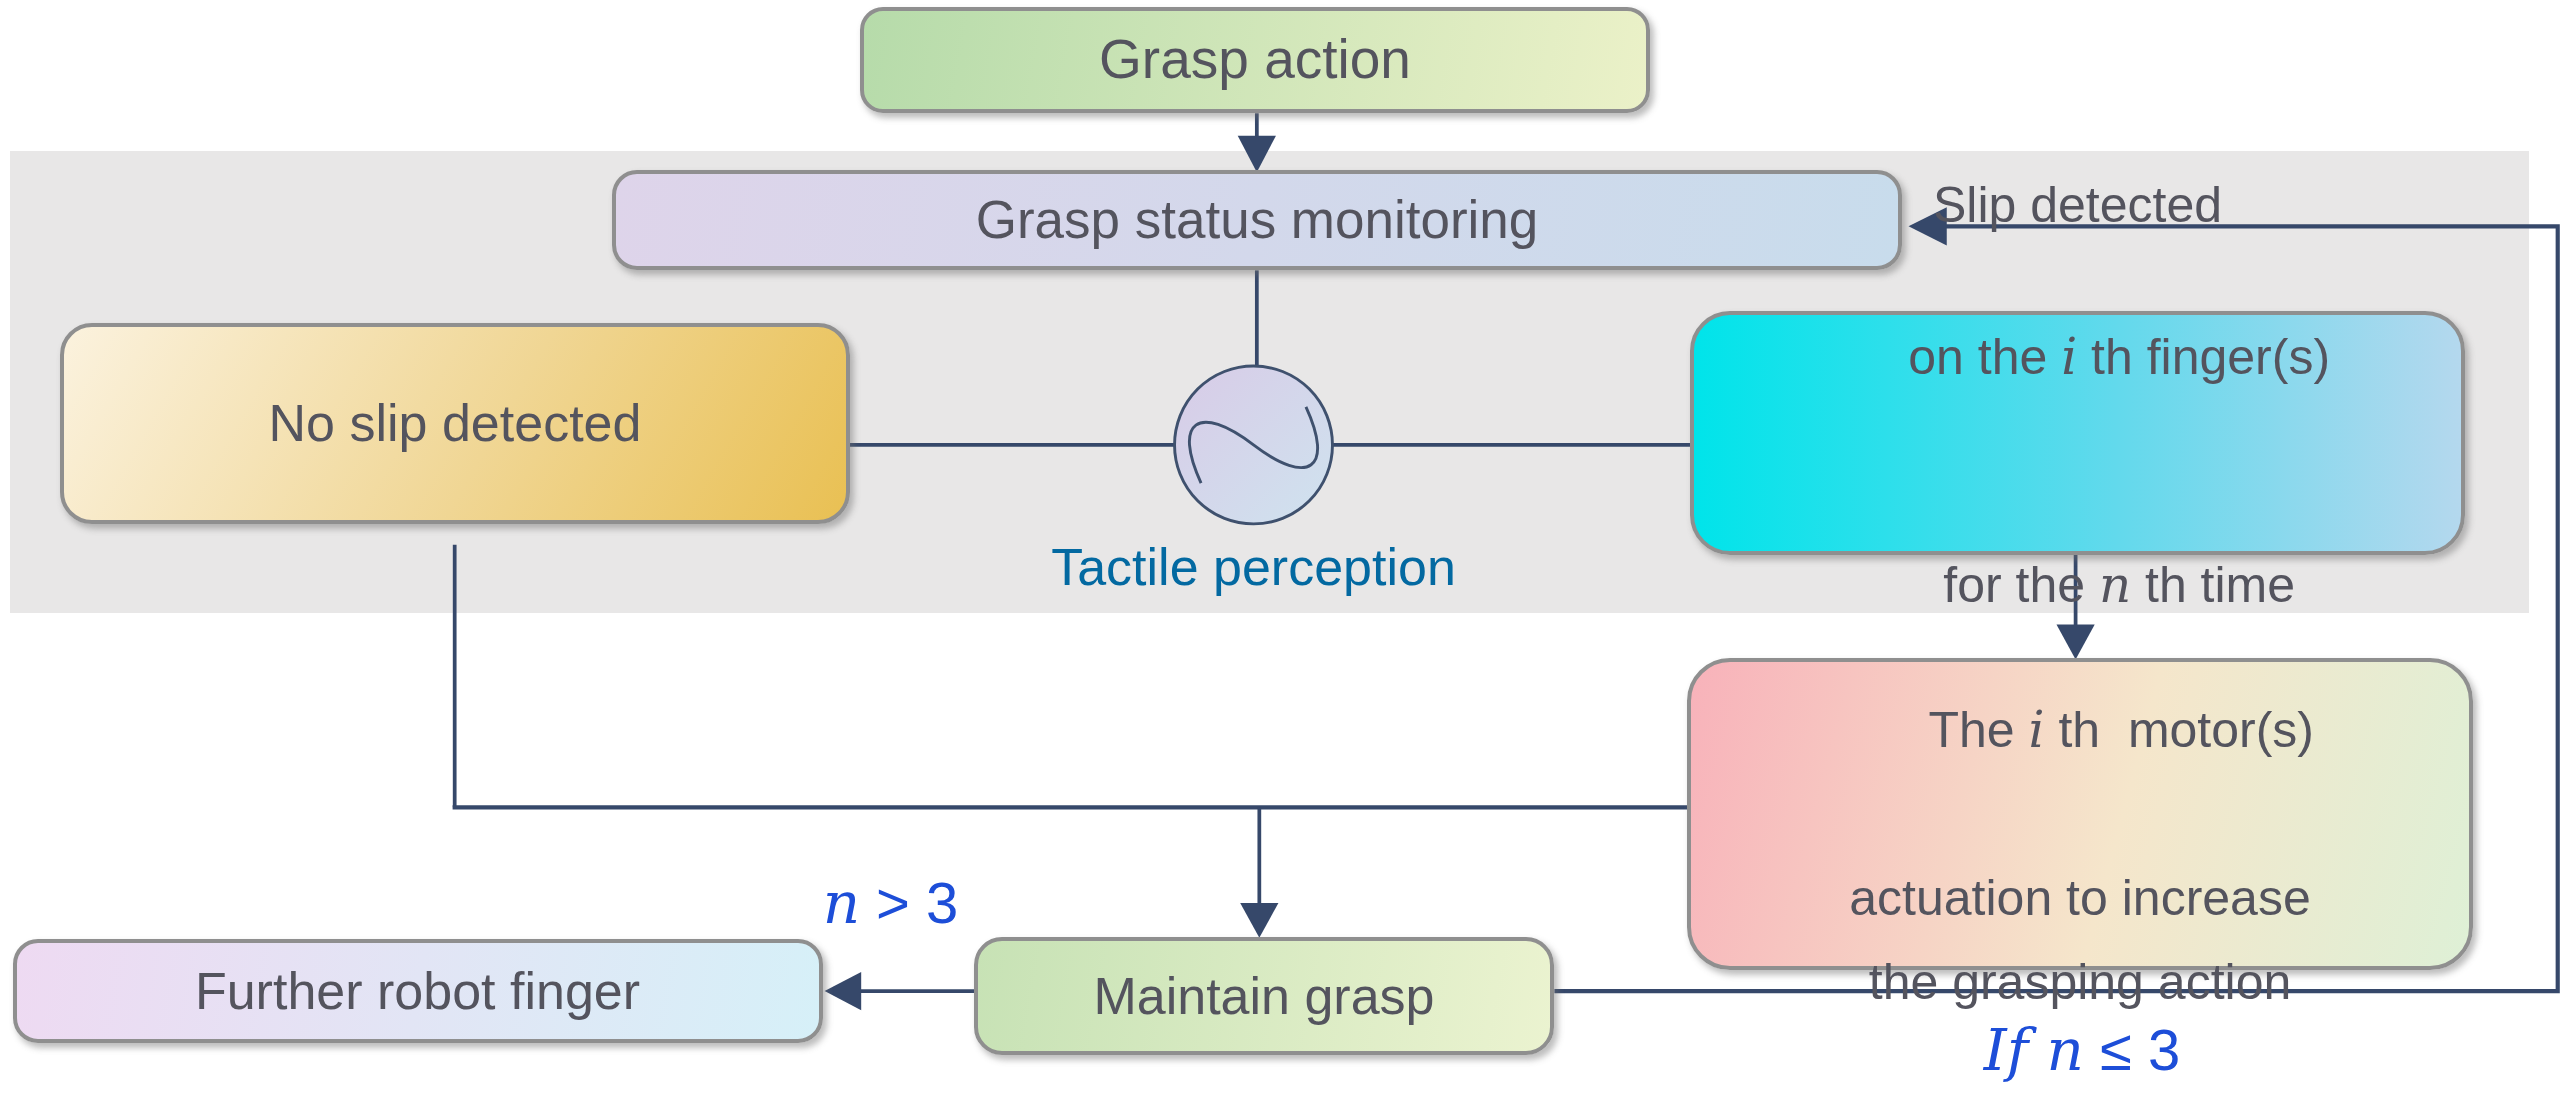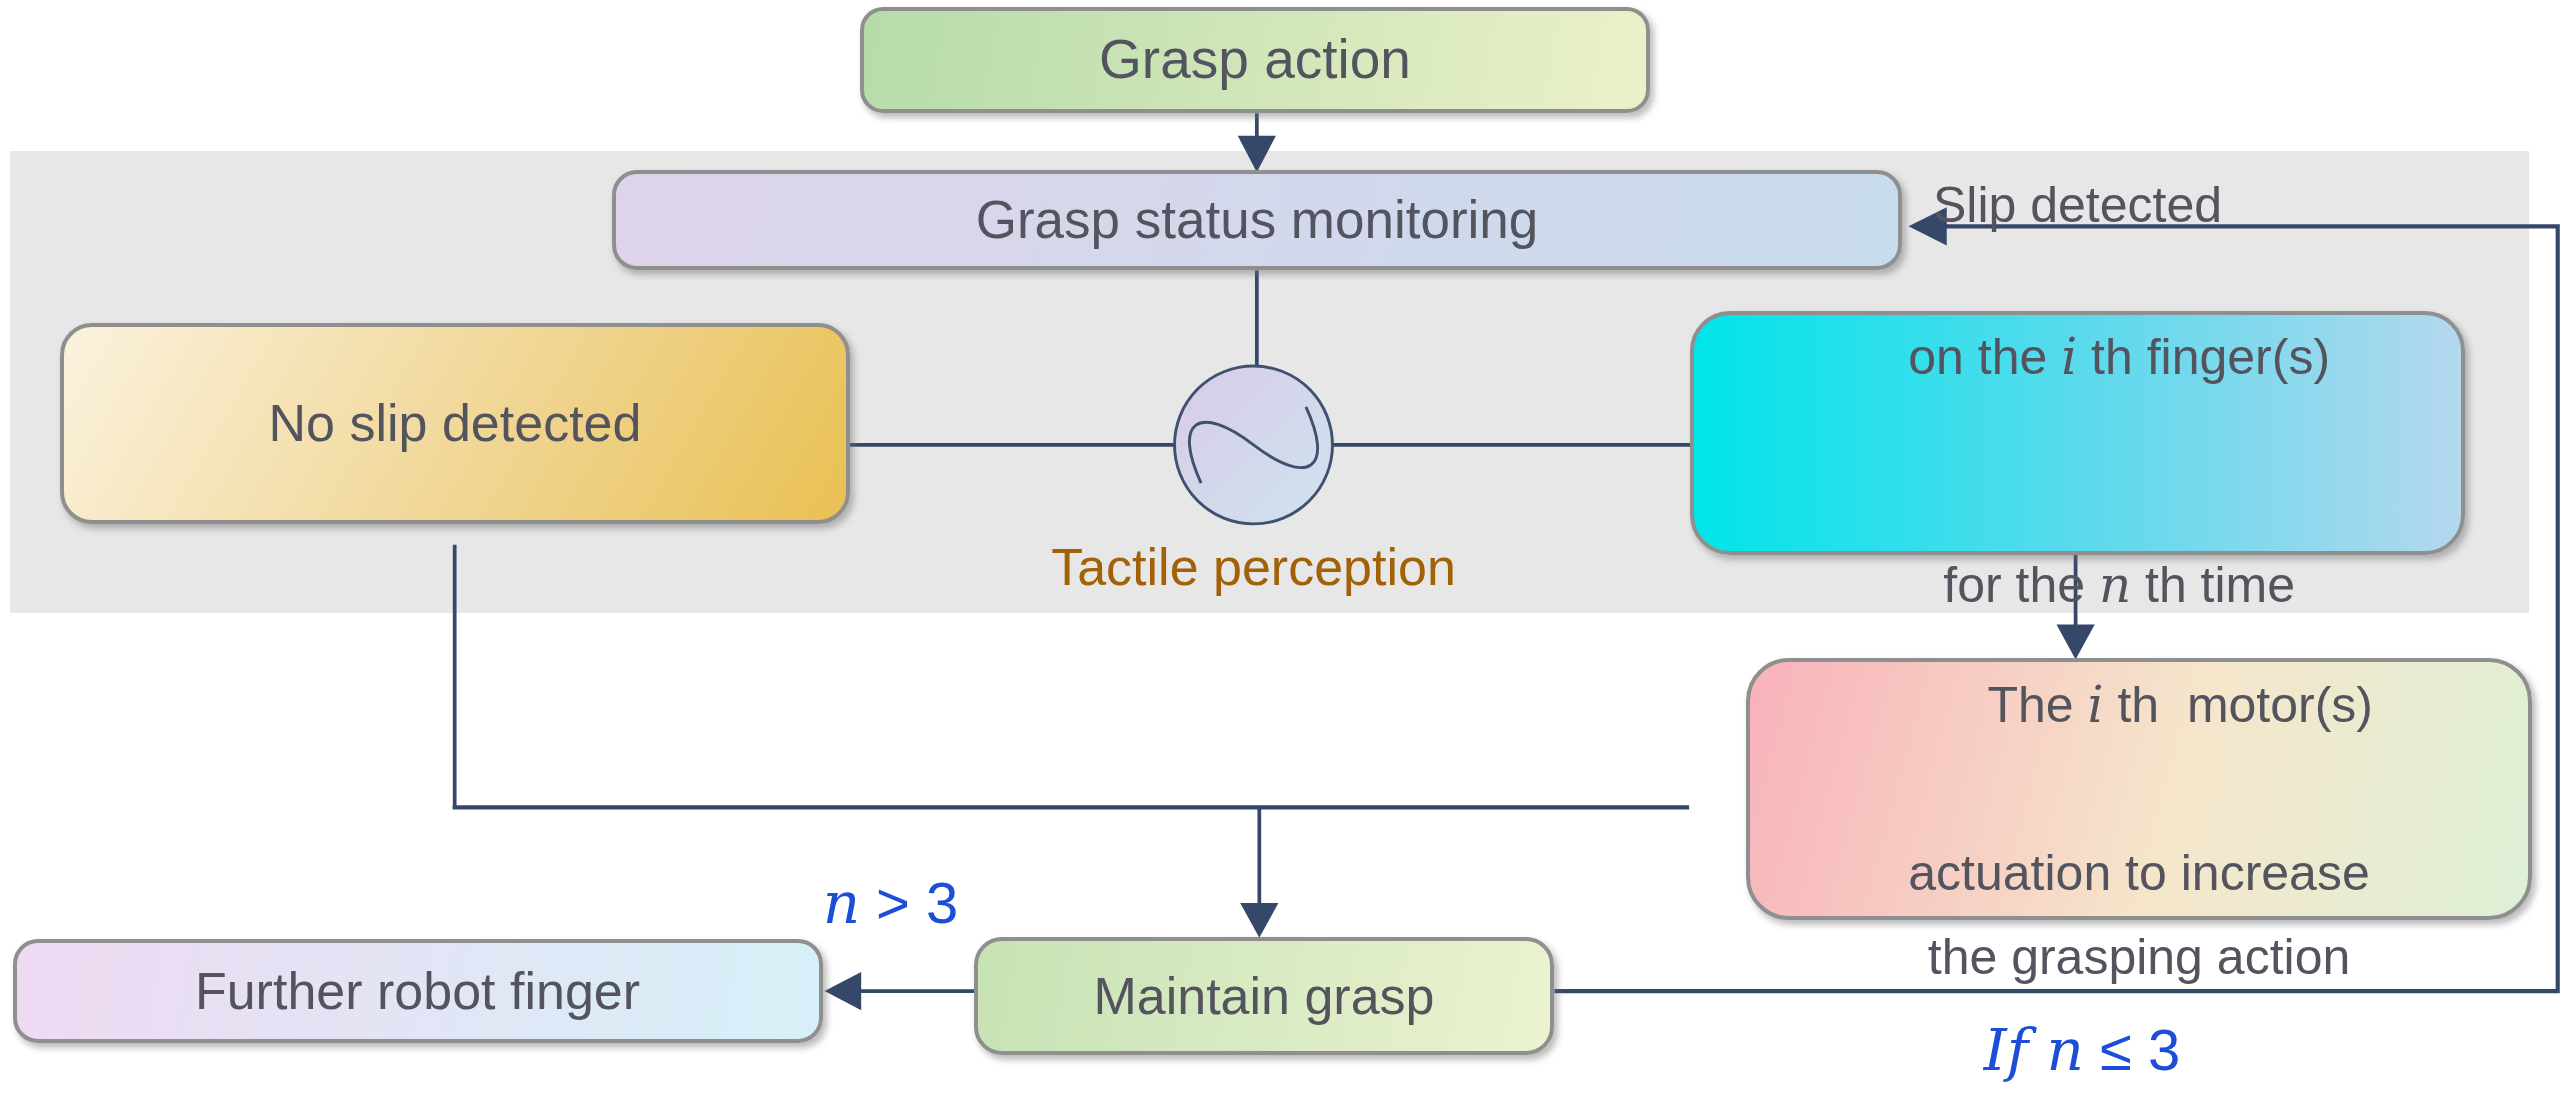--- a/index.html
+++ b/index.html
@@ -46,21 +46,21 @@
     font-size:52px;
   }
   .slip{
     left:1690px;top:311px;width:775px;height:244px;
     border-radius:40px;
     background:linear-gradient(90deg,#00e4ea 0%,#62d9ec 55%,#b4d8ee 100%);
     font-size:50px;
     line-height:1.52;
   }
   .motor{
-    left:1746px;top:658px;width:786px;height:262px;
+    left:1687px;top:658px;width:786px;height:312px;
     border-radius:43px;
     background:linear-gradient(105deg,#f8b2ba 0%,#f5e6cb 55%,#def0d6 100%);
     font-size:50px;
     line-height:1.68;
   }
   .maintain{
     left:974px;top:937px;width:580px;height:118px;
     border-radius:28px;
     background:linear-gradient(100deg,#c7e2b5 0%,#ebf3d0 100%);
     font-size:52px;
@@ -72,21 +72,21 @@
     font-size:52px;
   }
   .free-label{
     position:absolute;
     color:#1d4ed8;
     text-align:center;
     line-height:1.1;
   }
   .tactile-label{
     left:921px;top:539px;width:665px;height:66px;
-    color:#a16207;font-size:52px;
+    color:#0369a1;font-size:52px;
   }
   .n-gt-label{
     left:766px;top:871px;width:249px;height:75px;
     font-size:58px;
   }
   .n-le-label{
     left:1874px;top:1018px;width:416px;height:79px;
     font-size:58px;
   }
 </style>

